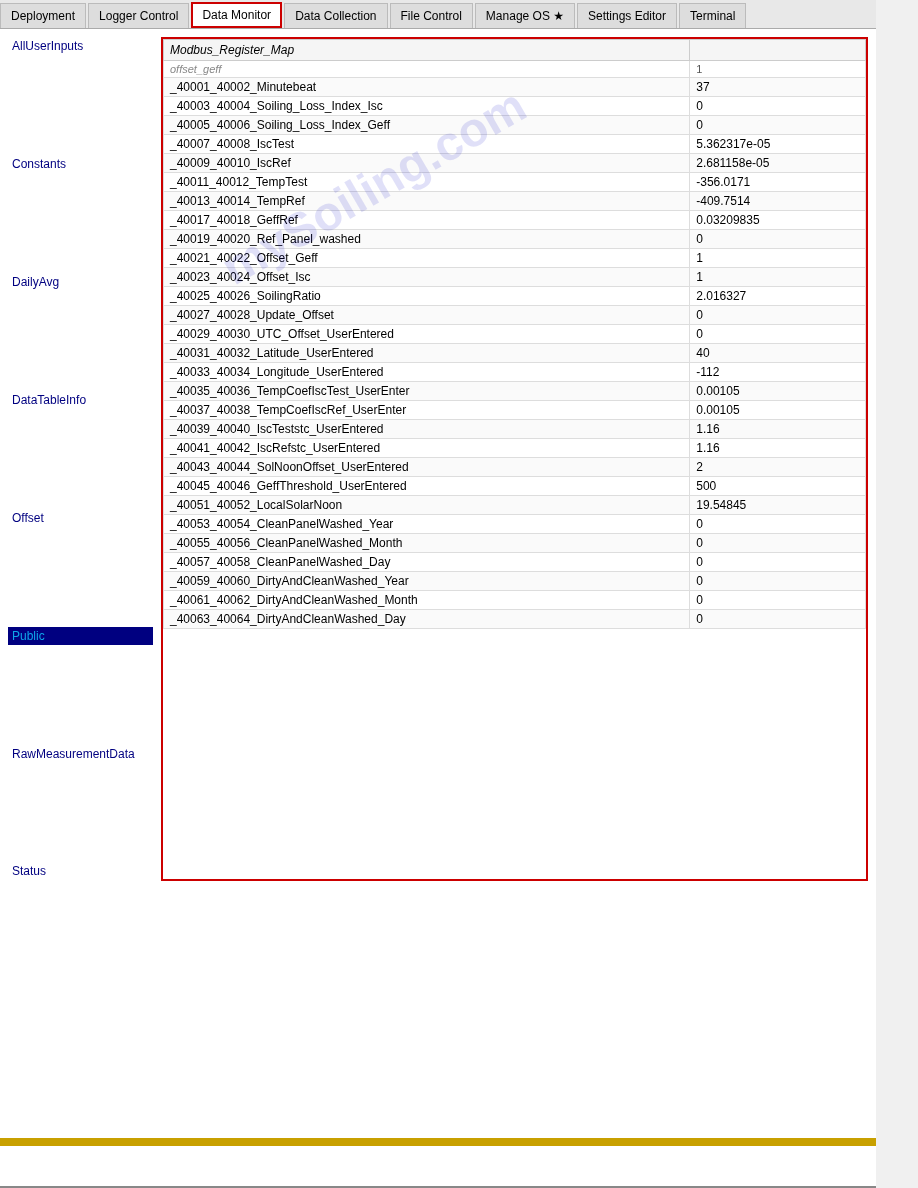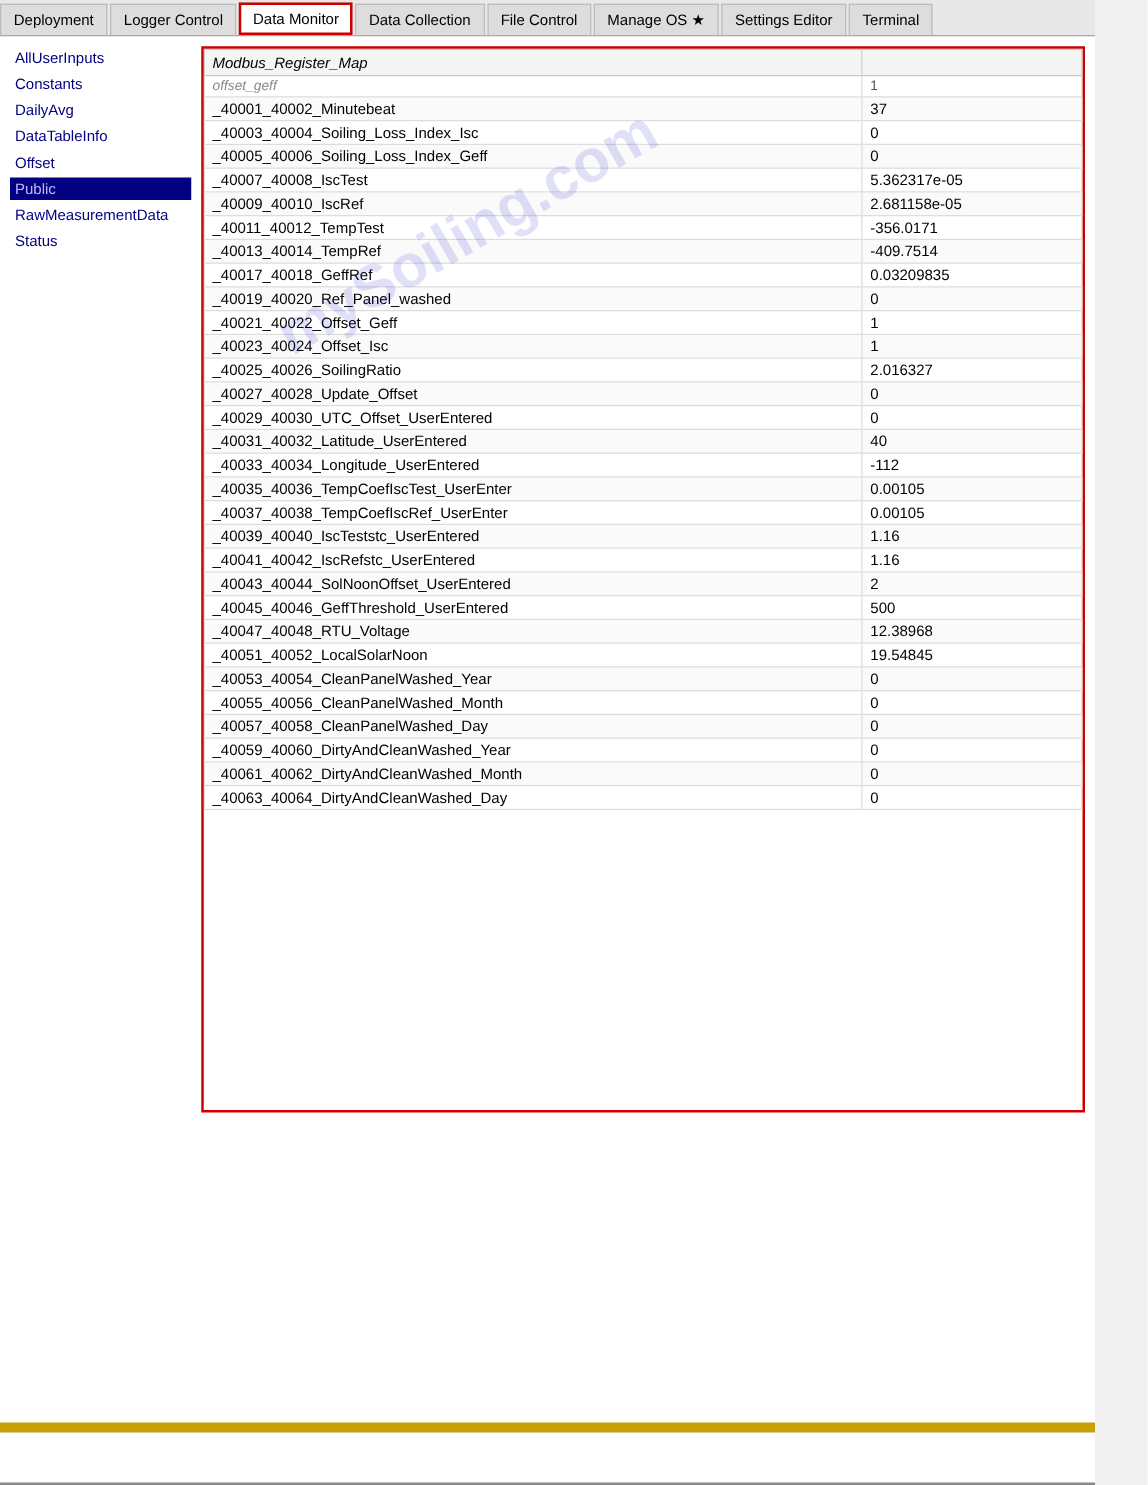--- a/index.html
+++ b/index.html
@@ -58,35 +58,36 @@
       padding: 8px;
       gap: 8px;
     }
 
     
     .sidebar {
       width: 145px;
       flex-shrink: 0;
       display: flex;
       flex-direction: column;
-      gap: 3px;
+      gap: 15px;
+      justify-content: space-between;
     }
 
     .sidebar-item {
       padding: 2px 4px;
       cursor: pointer;
       font-size: 12px;
       color: #000080;
       background: transparent;
       user-select: none;
     }
 
     .sidebar-item.active {
       background: #000080;
-      color: #c4b5fd;
+      color: #0ea5e9;
     }
 
     
     .data-area {
       flex: 1;
       border: 2px solid #cc0000;
       overflow: hidden;
     }
 
     .data-table {
@@ -282,24 +283,20 @@
               </tr>
               <tr>
                 <td>_40043_40044_SolNoonOffset_UserEntered</td>
                 <td>2</td>
               </tr>
               <tr>
                 <td>_40045_40046_GeffThreshold_UserEntered</td>
                 <td>500</td>
               </tr>
               <tr>
-                <td>_40047_40048_RTU_Voltage</td>
-                <td>12.38968</td>
-              </tr>
-              <tr>
                 <td>_40051_40052_LocalSolarNoon</td>
                 <td>19.54845</td>
               </tr>
               <tr>
                 <td>_40053_40054_CleanPanelWashed_Year</td>
                 <td>0</td>
               </tr>
               <tr>
                 <td>_40055_40056_CleanPanelWashed_Month</td>
                 <td>0</td>

